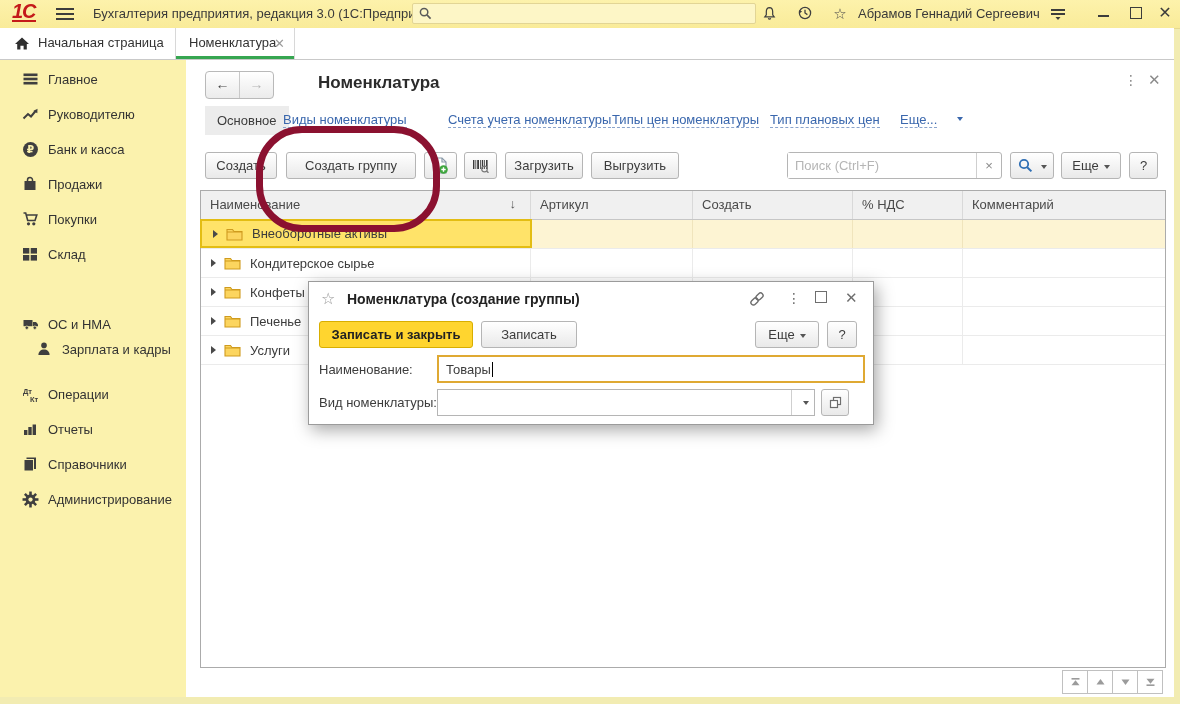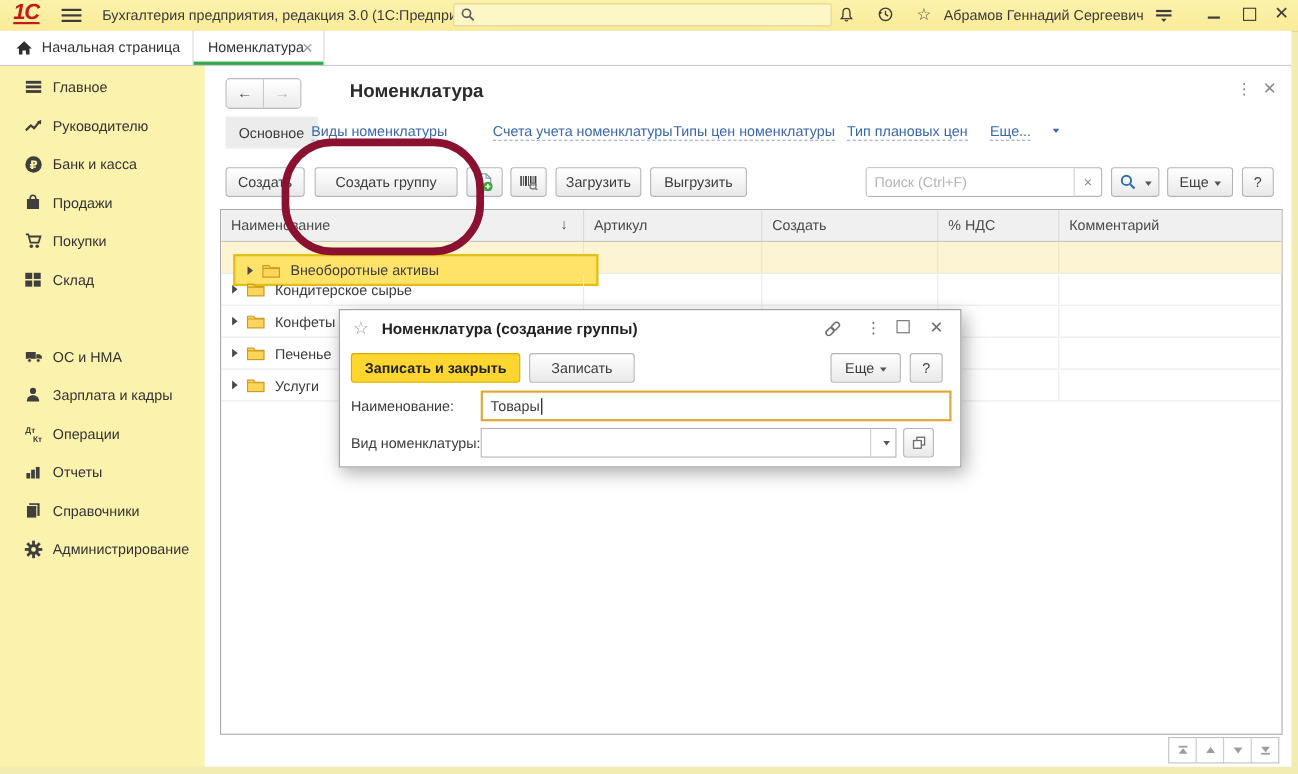--- a/index.html
+++ b/index.html
@@ -238,21 +238,21 @@
           <svg width="18" height="16" viewBox="0 0 17 16">
             <rect x="1" y="4" width="9" height="6.2" fill="#3f3f3f"></rect>
             <path d="M10.5 6 h3 l2 2.2 v2 h-5 z" fill="#3f3f3f"></path>
             <circle cx="4.3" cy="11.7" r="1.7" fill="#3f3f3f" stroke="#fbf2ad" stroke-width="0.7"></circle>
             <circle cx="12.3" cy="11.7" r="1.7" fill="#3f3f3f" stroke="#fbf2ad" stroke-width="0.7"></circle>
           </svg>
         </span>
       <span class="lb">ОС и НМА</span>
     </div>
 
-    <div class="side-item" style="top:289px;">
+    <div class="side-item" style="top:279px;margin-left:14px;">
       <span class="ic">
           <svg width="16" height="16" viewBox="0 0 16 16">
             <circle cx="8" cy="4.4" r="2.8" fill="#3f3f3f"></circle>
             <path d="M2.4 14 c0-3.6 2.5-5.6 5.6-5.6 s5.6 2 5.6 5.6 z" fill="#3f3f3f"></path>
           </svg>
         </span>
       <span class="lb">Зарплата и кадры</span>
     </div>
 
     <div class="side-item" style="top:324px;">
@@ -378,21 +378,21 @@
     <div class="table">
       <div class="thead">
         <div class="th c1"><span>Наименование</span><span class="sortarr">↓</span></div>
         <div class="th c2">Артикул</div>
         <div class="th c3">Создать</div>
         <div class="th c4">% НДС</div>
         <div class="th c5">Комментарий</div>
       </div>
 
       <div class="trow rowsel">
-        <div class="td c1" style="padding:12px;">
+        <div class="td c1" style="padding:0;">
           <div class="selbox">
             <span class="tri"></span>
             <span class="fold">
                 <svg width="17" height="14" viewBox="0 0 17 14">
                   <path d="M1 2.5 h5.5 l1.5 2 h8 v8.5 H1 z" fill="#fcd55f" stroke="#cf9b1f" stroke-width="1.1"></path>
                   <path d="M1 5 h15" stroke="#cf9b1f" stroke-width="1"></path>
                 </svg>
               </span>
             <span>Внеоборотные активы</span>
           </div>

